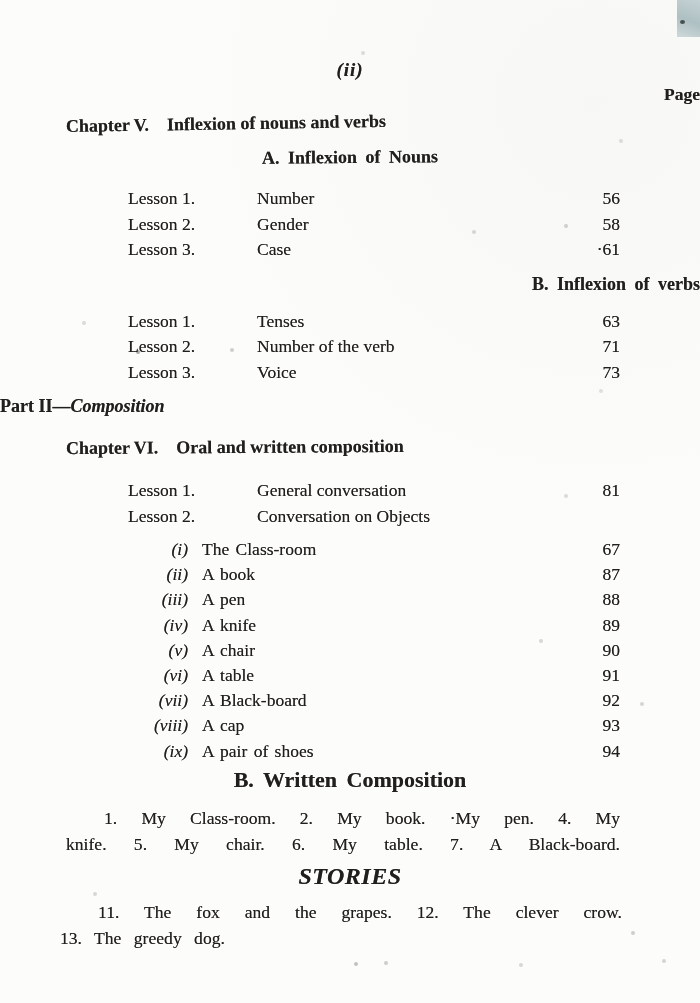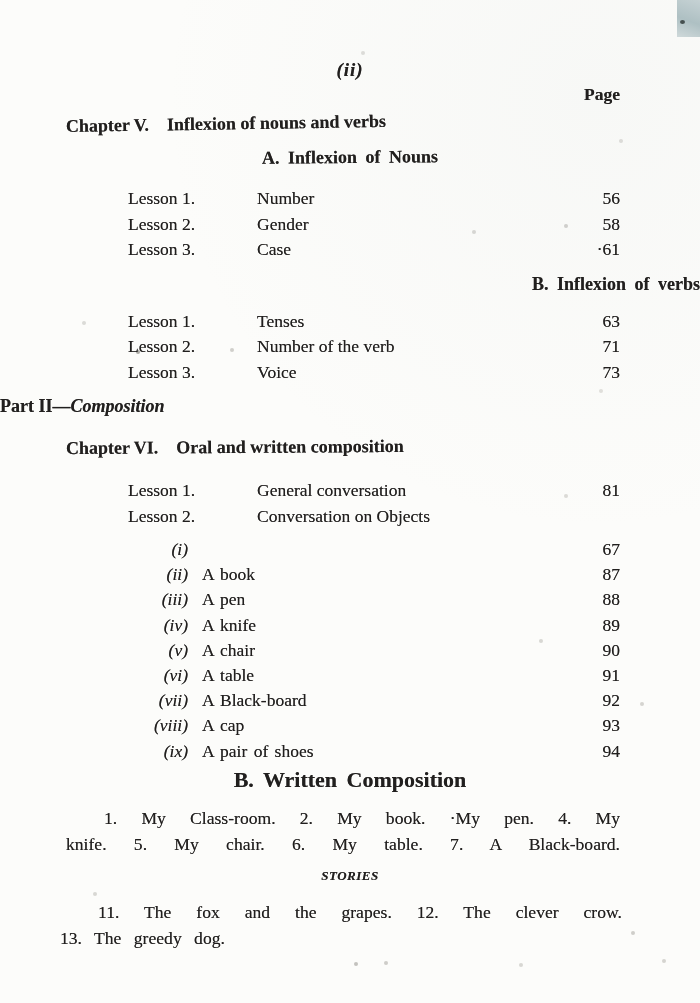--- a/index.html
+++ b/index.html
@@ -52,21 +52,21 @@
       565px 495px 0 1px rgba(135,132,125,.28),
       620px 140px 0 1px rgba(135,132,125,.25);
   }
   
   .folio {
     margin-top:60px; text-align:center;
     font-size:19px; font-weight:700; font-style:italic; letter-spacing:1px;
     line-height:19px;
   }
   .page-label {
-    margin-top:7px; padding-right:80px; text-align:right;
+    margin-top:7px; text-align:right;
     font-weight:700; font-size:17.5px; line-height:17px;
   }
   .chapter-line {
     padding-left:66px; font-weight:700; font-size:18px; line-height:18px;
     white-space:nowrap;
   }
   .ch5 { margin-top:14px; transform:rotate(-0.9deg); transform-origin:66px 100%; }
   .ch6 { margin-top:24px; transform:rotate(-0.35deg); transform-origin:66px 100%; }
   .ch-label { margin-right:18px; }
   .section-heading {
@@ -104,21 +104,21 @@
   }
   .part2 .ital { font-style:italic; }
   .para { margin-top:17px; padding-left:66px; padding-right:80px; }
   .para-line { line-height:25.8px; font-size:17.6px; }
   .jfull { text-align:justify; text-align-last:justify; }
   .indent { padding-left:38px; }
   .wide { word-spacing:9px; }
   .wide2 { word-spacing:8px; }
   .stories-heading {
     margin-top:10px; text-align:center;
-    font-weight:700; font-style:italic; font-size:13px; line-height:18px;
+    font-weight:700; font-style:italic; font-size:24px; line-height:18px;
     letter-spacing:.5px;
   }
   .stories-para { margin-top:15px; padding-left:60px; padding-right:78px; }
 </style>
 </head>
 <body>
 
 <div class="page">
 
   <div class="corner-patch">
@@ -193,20 +193,21 @@
       <div class="lesson-row">
         <span class="l-label">Lesson 2.</span>
         <span class="l-title">Conversation on Objects</span>
         <span class="l-page"></span>
       </div>
     </div>
 
     <div class="object-list">
       <div class="object-row">
         <span class="o-num">(i)</span>
+        <span class="o-title">The Class-room</span>
         <span class="o-page">67</span>
       </div>
       <div class="object-row">
         <span class="o-num">(ii)</span>
         <span class="o-title">A book</span>
         <span class="o-page">87</span>
       </div>
       <div class="object-row">
         <span class="o-num">(iii)</span>
         <span class="o-title">A pen</span>

